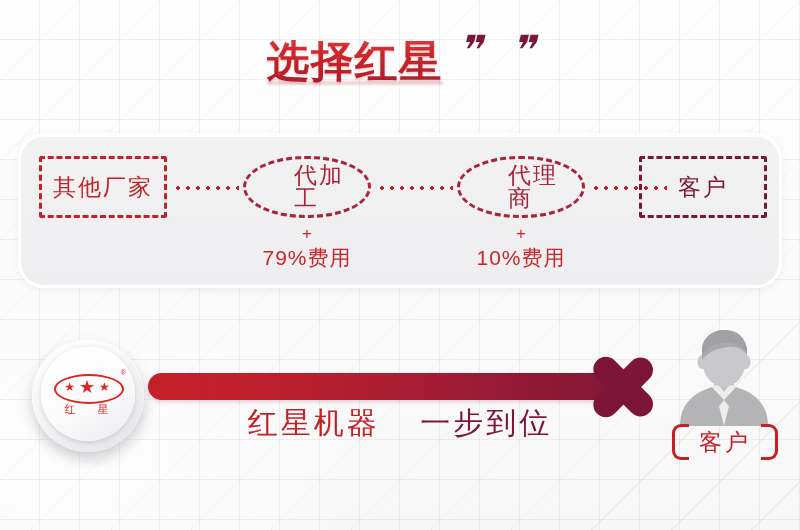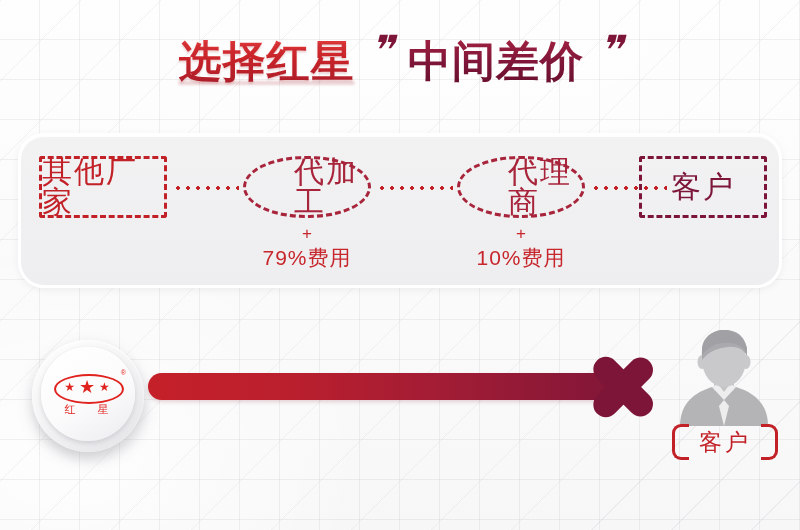--- a/index.html
+++ b/index.html
@@ -71,21 +71,21 @@
   }
   .chain{
     position:absolute;left:0;top:0;width:764px;height:155px;
   }
   .node{
     position:absolute;top:20px;
     display:flex;align-items:center;justify-content:center;
     box-sizing:border-box;
   }
   .node .lbl{
-    font-size:30px;letter-spacing:2px;line-height:1;
+    font-size:23px;letter-spacing:2px;line-height:1;
     font-family:"Liberation Sans","DejaVu Sans",sans-serif;
   }
   .node-rect{
     width:128px;height:62px;
     border:3px dashed #c22127;border-radius:3px;
   }
   .node-rect .lbl{color:#c22127;}
   .node-rect.dark{border-color:#7d1538;}
   .node-rect.dark .lbl{color:#7d1538;}
   .node-oval{
@@ -188,21 +188,20 @@
 <div id="stage">
 
   <div class="bg-wash"></div>
   <div class="bg-grid"></div>
 
   <div class="headline">
     <span class="hl-txt hl-red">选择红星</span>
     <span class="hl-gap"></span>
     <span class="quote">❞</span>
     <span class="hl-gap"></span>
-    <span class="hl-txt hl-dark">中间差价</span>
     <span class="hl-gap"></span>
     <span class="quote">❞</span>
   </div>
 
   <div class="panel">
     <div class="chain">
 
       <div class="node node-rect" style="left:18px;">
         <span class="lbl">其他厂家</span>
       </div>
@@ -256,20 +255,25 @@
       </div>
     </div>
   </div>
 
   <div class="arrow-shaft"></div>
   <div class="arrow-head">
     <div class="ah-bar ah-up"></div>
     <div class="ah-bar ah-dn"></div>
   </div>
 
+  <div class="slogan">
+    <span class="a">红星机器</span>
+    <span class="sp"></span>
+    <span class="b">一步到位</span>
+  </div>
 
   <div class="person">
     <svg viewBox="0 0 112 100" width="112" height="100" aria-hidden="true">
 
       <path d="M12 100 C12 76 28 66 44 61 L68 61 C84 66 100 76 100 100 Z" fill="#b4b4b7"></path>
 
       <path d="M46 48 L46 64 Q56 72 66 64 L66 48 Z" fill="#c4c4c7"></path>
 
       <path d="M44 61 L56 74 L68 61 L62 58 L56 66 L50 58 Z" fill="#ededee"></path>
 

